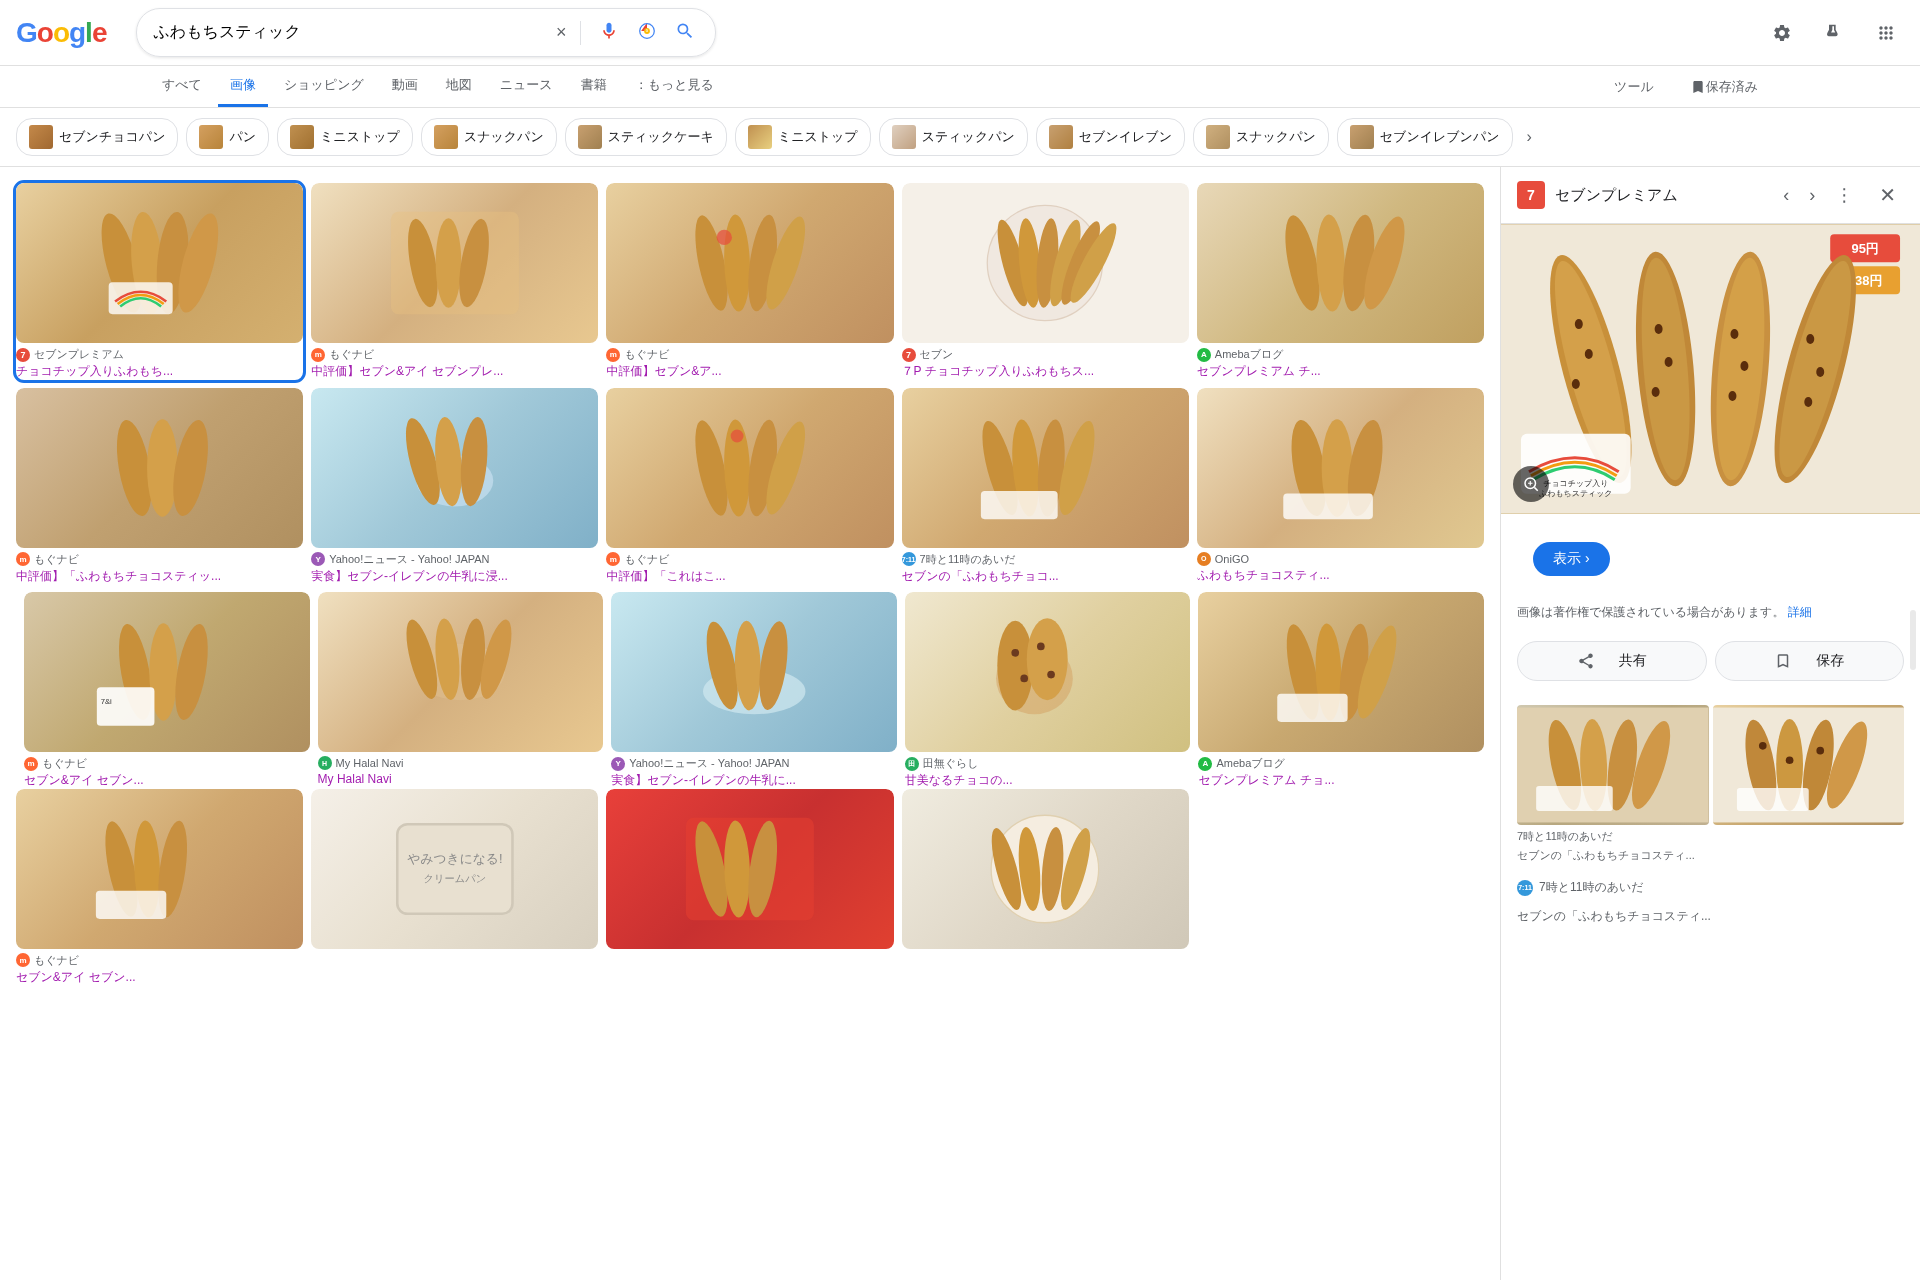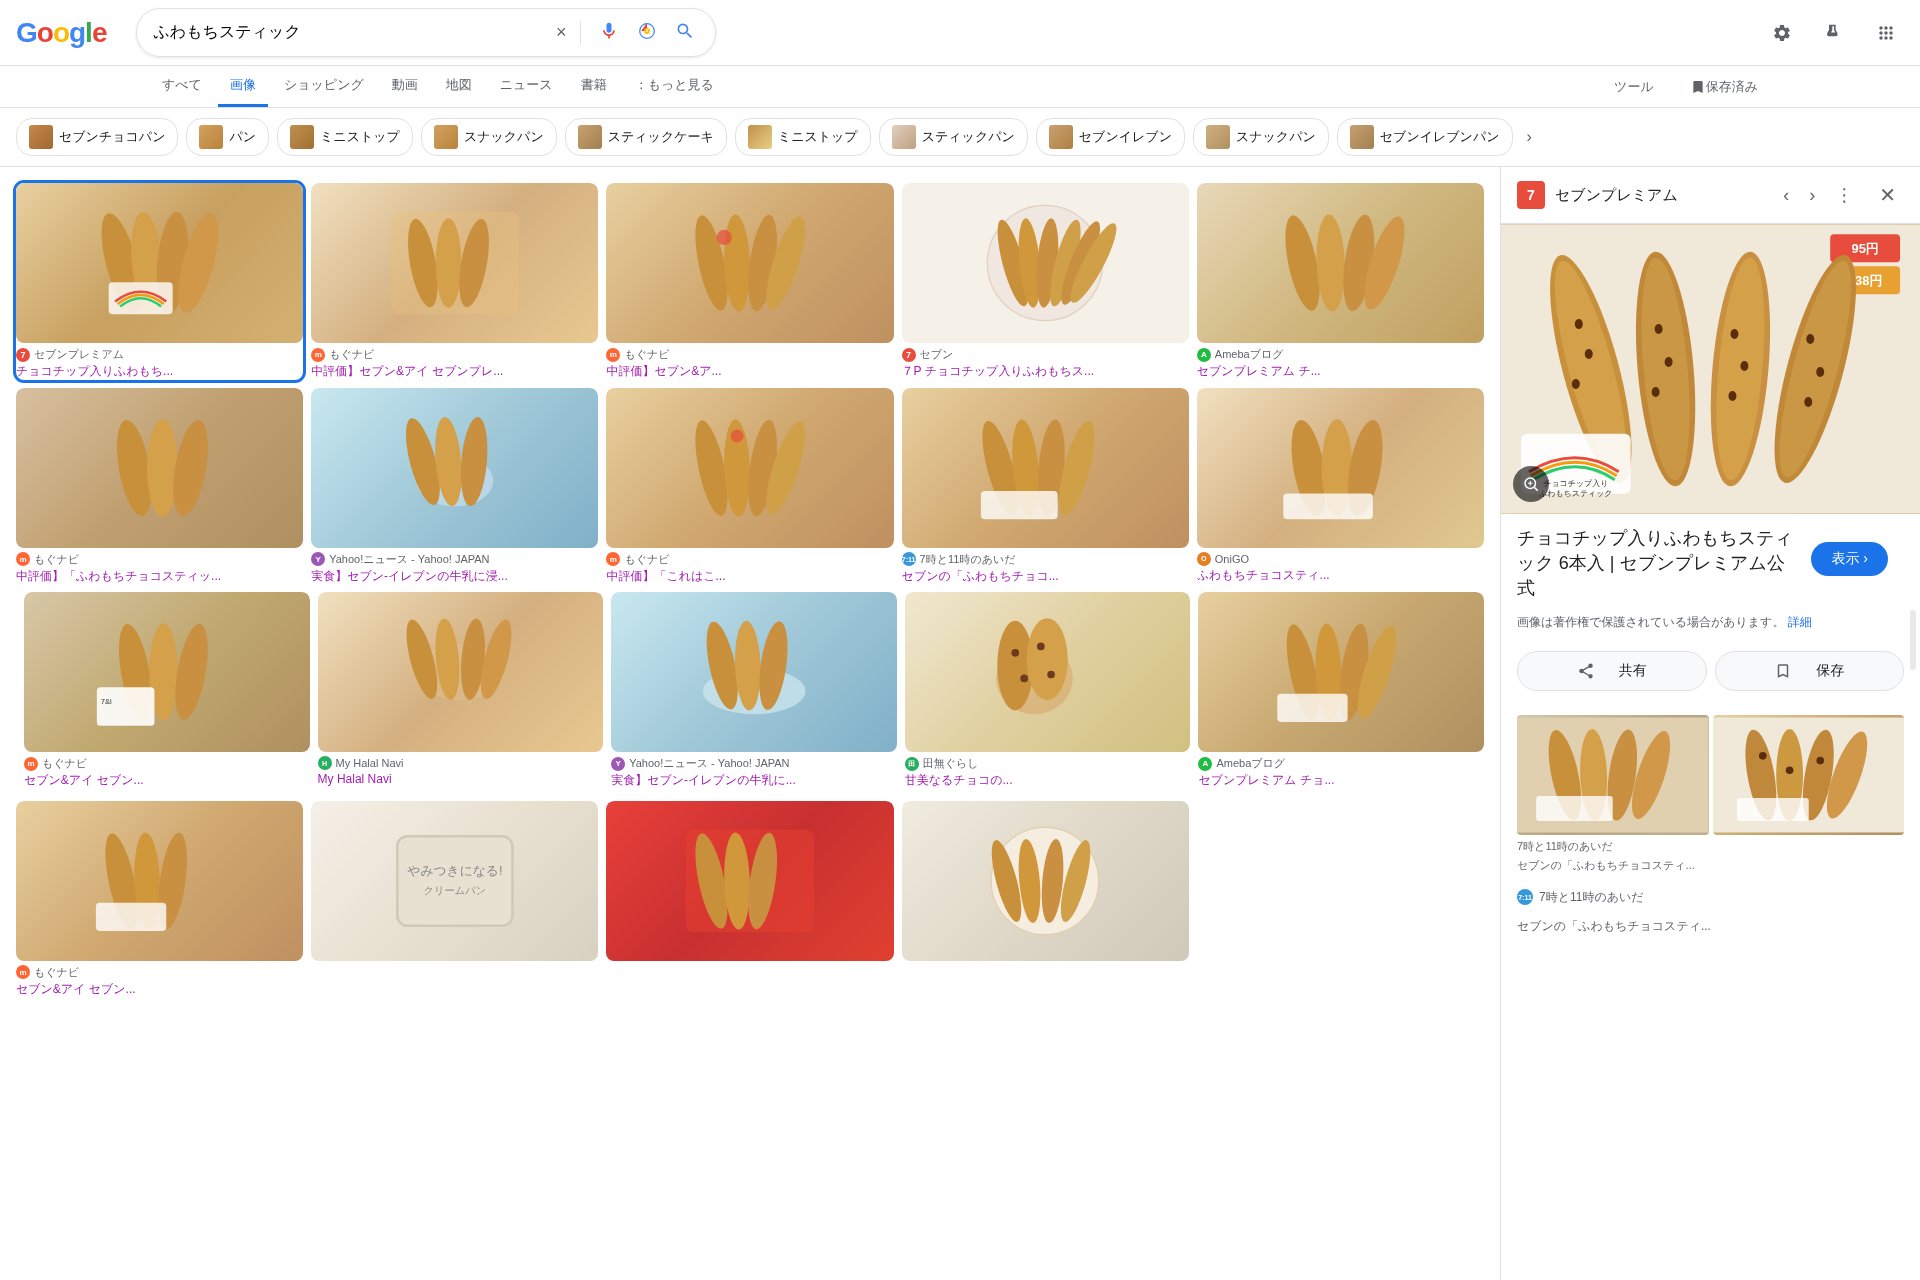--- a/index.html
+++ b/index.html
@@ -378,21 +378,21 @@
           </svg>
         </div>
         <div class="item-source">
           <span class="source-icon" style="background:#e67e22; color:white; font-size:7px; font-weight:bold; display:flex; align-items:center; justify-content:center;">O</span>
           <span>OniGO</span>
         </div>
         <div class="item-title">ふわもちチョコスティ...</div>
       </div>
     </div>
 
-    <div class="image-grid" style="margin-bottom: 12px; padding-left: 8px;">
+    <div class="image-grid" style="margin-bottom: 0; padding-left: 8px;">
       <div class="image-item">
         <div class="img-placeholder" style="height:160px; background: linear-gradient(135deg, #d8c8a8 0%, #c0a870 50%, #b09060 100%);">
           <svg width="80%" height="80%" viewBox="0 0 120 100">
             <ellipse cx="35" cy="50" rx="11" ry="38" fill="#c8903a" transform="rotate(-10 35 50)"></ellipse>
             <ellipse cx="57" cy="50" rx="11" ry="38" fill="#d4a04a" transform="rotate(0 57 50)"></ellipse>
             <ellipse cx="79" cy="50" rx="11" ry="38" fill="#c89040" transform="rotate(10 79 50)"></ellipse>
             <rect x="5" y="62" width="45" height="30" rx="3" fill="white" opacity="0.9"></rect>
             <text x="8" y="75" font-size="6" fill="#333">7&amp;i</text>
           </svg>
         </div>
@@ -592,21 +592,20 @@
       <button class="lens-btn">
         <svg width="18" height="18" viewBox="0 0 24 24">
           <circle cx="11" cy="11" r="7" stroke="white" stroke-width="2" fill="none"></circle>
           <path d="M16.5 16.5L21 21" stroke="white" stroke-width="2"></path>
           <path d="M8 11 L14 11 M11 8 L11 14" stroke="white" stroke-width="1.5"></path>
         </svg>
       </button>
     </div>
 
     <div class="panel-title-row">
-      <div class="panel-title" style="padding:0; flex:1;">チョコチップ入りふわもちスティック 6本入 | セブンプレミアム公式</div>
       <button class="panel-view-btn" style="margin:16px; flex-shrink:0;">表示 ›</button>
     </div>
 
     <div class="panel-copyright" style="padding: 8px 16px 12px;">
       <span>画像は著作権で保護されている場合があります。</span>
       <a href="#">詳細</a>
     </div>
 
     <div class="panel-actions">
       <button class="panel-action-btn">

